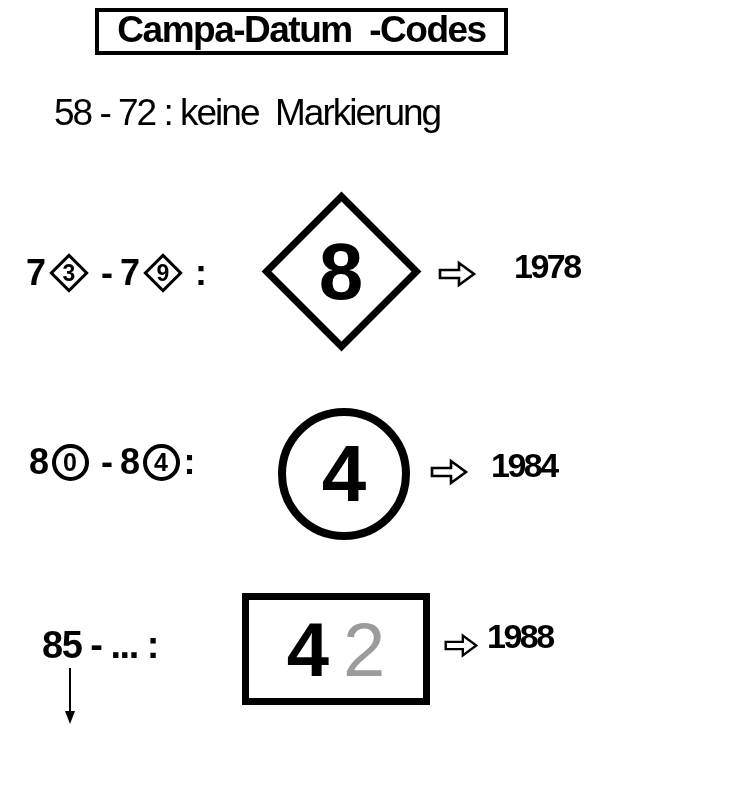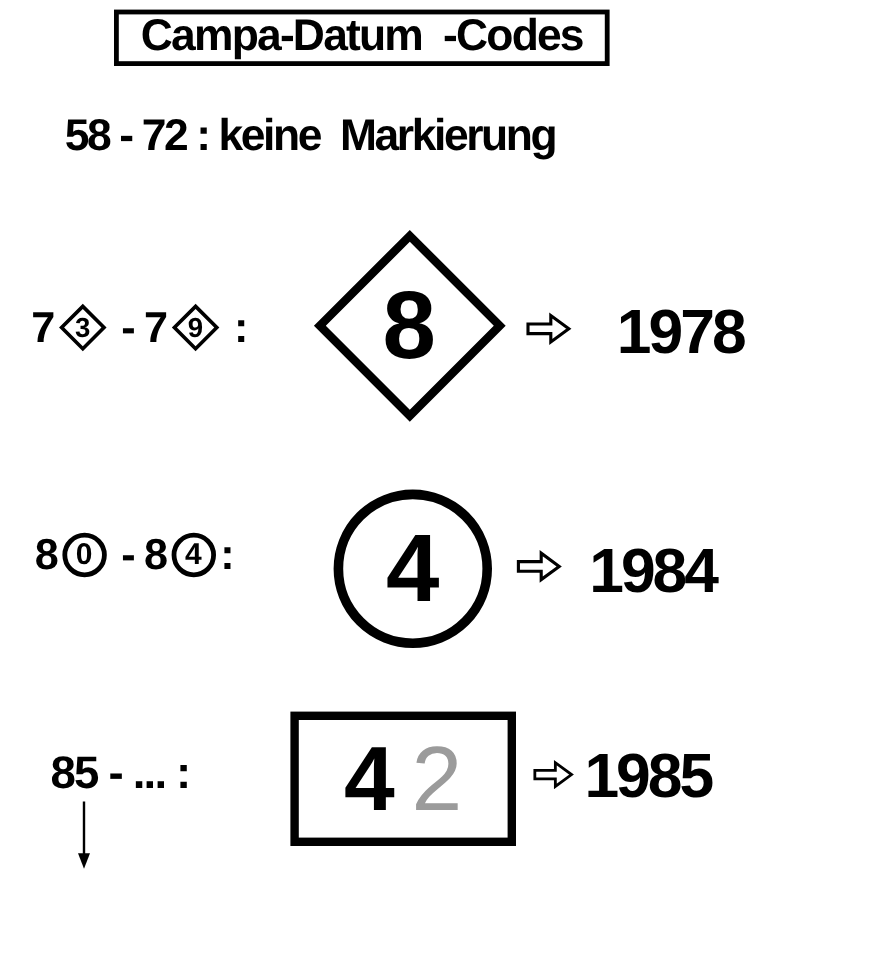--- a/index.html
+++ b/index.html
@@ -11,21 +11,21 @@
   }
   .pre { white-space:pre; }
 
   .title-box {
     position:absolute; left:95px; top:8px; width:405px; height:39px;
     border:4px solid var(--ink); display:flex; align-items:flex-end; justify-content:center;
   }
   .title-text { font-weight:bold; font-size:37px; letter-spacing:-1.5px; white-space:pre; }
 
   .subtitle {
-    position:absolute; left:54px; top:92px; font-weight:bold; font-size:37px;
+    position:absolute; left:54px; top:92px; font-weight:normal; font-size:37px;
     letter-spacing:-2px; white-space:pre;
   }
 
   .row-label {
     position:absolute; display:flex; align-items:center; height:44px;
     font-weight:bold; font-size:36px; letter-spacing:-1.5px;
   }
   .row1-label { left:26px; top:251px; }
   .row2-label { left:29px; top:440px; }
   .row3-label { left:42px; top:625px; font-size:38px; height:40px;justify-content:center; }
@@ -64,21 +64,21 @@
     border:7px solid var(--ink); display:flex; align-items:center; justify-content:center;
   }
   .rect-digit-black { font-size:76px; font-weight:bold; }
   .rect-digit-gray { font-size:76px; font-weight:normal; color:var(--gray-digit); margin-left:14px; }
 
   .arrow { position:absolute; }
   .arrow1 { left:437px; top:259px; }
   .arrow2 { left:429px; top:457px; }
   .arrow3 { left:442px; top:632px; }
 
-  .year { position:absolute; font-weight:bold; font-size:52px; letter-spacing:-2.5px; }
+  .year { position:absolute; font-weight:bold; font-size:34px; letter-spacing:-2.5px; }
   .year1 { left:514px; top:247px; }
   .year2 { left:491px; top:446px; }
   .year3 { left:487px; top:617px; }
 
   .down-arrow { position:absolute; left:61px; top:667px; }
 
   .footnote {
     position:absolute; left:52px; top:716px; font-size:48px; font-weight:normal;
     letter-spacing:-2.5px; white-space:pre;
   }
@@ -146,21 +146,21 @@
 
   <div class="code-rect">
     <span class="rect-digit-black">4</span>
     <span class="rect-digit-gray">2</span>
   </div>
 
   <svg class="arrow arrow3" width="38" height="27" viewBox="0 0 40 30">
     <polygon points="3,11 22,11 22,4 37,15 22,26 22,19 3,19" fill="#ffffff" stroke="#000000" stroke-width="2.6"></polygon>
   </svg>
 
-  <div class="year year3">1985</div>
+  <div class="year year3">1988</div>
 
   <svg class="down-arrow" width="18" height="58" viewBox="0 0 18 58">
     <line x1="9" y1="1" x2="9" y2="46" stroke="#000000" stroke-width="2"></line>
     <polygon points="4,44 14,44 9,57" fill="#000000"></polygon>
   </svg>
 
 
 </div>
 
 </body></html>

